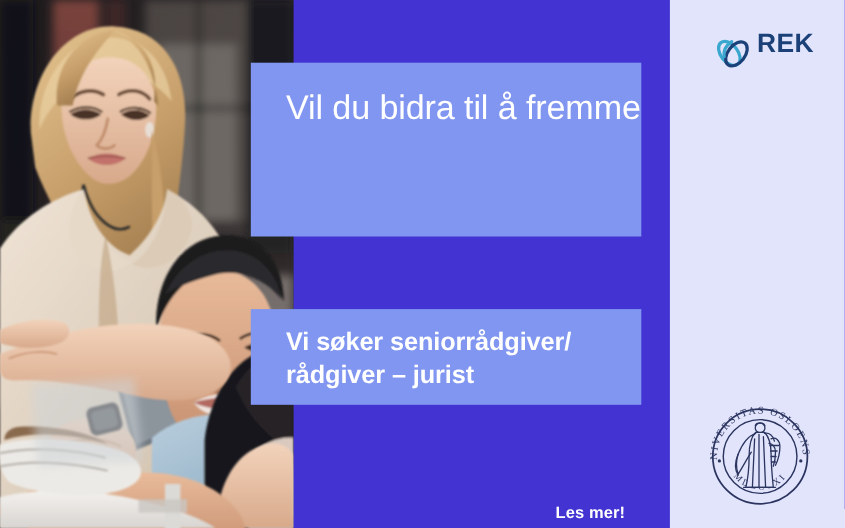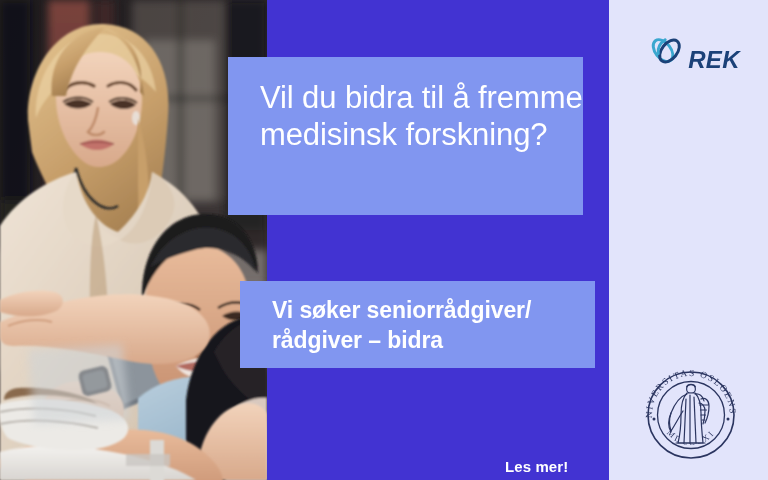--- a/index.html
+++ b/index.html
@@ -66,21 +66,21 @@
   }
   .card-headline .line {
     color: #ffffff;
     font-size: 31px;
     line-height: 37px;
     font-weight: 400;
     letter-spacing: -0.1px;
     white-space: nowrap;
   }
   .card-job {
-    left: 240px;
+    left: 228px;
     top: 281px;
     width: 355px;
     height: 87px;
     padding: 14px 20px 0 32px;
   }
   .card-job .line {
     color: #ffffff;
     font-size: 23px;
     line-height: 30px;
     font-weight: 700;
@@ -101,23 +101,22 @@
   }
 
   
   .rek-logo {
     position: absolute;
     left: 648px;
     top: 28px;
     width: 92px;
     height: 44px;
     display: flex;
-    align-items: flex-end;
+    align-items: flex-start;
     gap: 4px;
-    font-style: italic;
   }
   .rek-wordmark {
     color: #1b4178;
     font-size: 24px;
     font-weight: 700;
     letter-spacing: 0.4px;
     line-height: 1;
   }
   .uio-seal {
     position: absolute;
@@ -340,26 +339,25 @@
       </g>
     </svg>
   </div>
 
   <div class="purple-field"></div>
 
   <div class="right-panel"></div>
 
   <div class="card card-headline">
     <div class="line">Vil du bidra til å fremme</div>
-    <div class="line">medisinsk forskning?</div>
   </div>
 
   <div class="card card-job">
     <div class="line">Vi søker seniorrådgiver/</div>
-    <div class="line">rådgiver – bidra</div>
+    <div class="line">rådgiver – jurist</div>
   </div>
 
   <div class="cta">Les mer!</div>
 
   <div class="rek-logo">
     <svg width="42" height="42" viewBox="0 0 42 42" xmlns="http://www.w3.org/2000/svg">
       <ellipse cx="17.5" cy="20.5" rx="9" ry="14.5" transform="rotate(-38 17.5 20.5)" fill="none" stroke="#3aa7cf" stroke-width="3.4"></ellipse>
       <ellipse cx="25" cy="21" rx="9" ry="14.5" transform="rotate(38 25 21)" fill="none" stroke="#1b4178" stroke-width="3.4"></ellipse>
       <path d="M20 8 C14 12 11 18 12 24" fill="none" stroke="#3aa7cf" stroke-width="3.4" stroke-linecap="round"></path>
     </svg>

